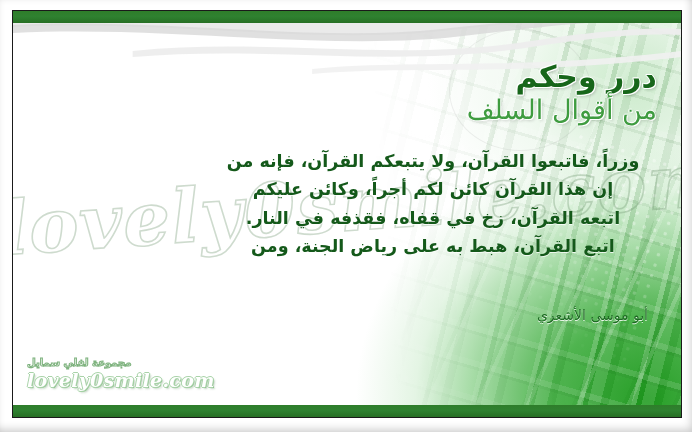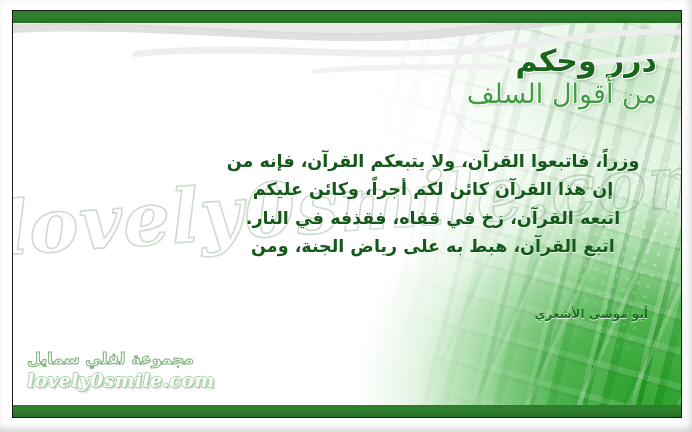--- a/index.html
+++ b/index.html
@@ -125,20 +125,21 @@
     position:absolute;right:24px;top:34px;z-index:5;text-align:right;
   }
   .title-main{
     font-family:"DejaVu Sans","Liberation Sans",sans-serif;
     font-weight:700;font-size:30px;line-height:1.05;
     color:#17661a;
     letter-spacing:1px;
     text-shadow:
       1px 0 0 #ffffff, -1px 0 0 #ffffff, 0 1px 0 #ffffff, 0 -1px 0 #ffffff,
       1px 1px 0 #ffffff, -1px -1px 0 #ffffff, 2px 2px 3px rgba(0,0,0,.18);
+    margin-top: 16px;
   }
   .title-sub{
     margin-top:2px;
     font-family:"DejaVu Serif","Liberation Serif",serif;
     font-weight:400;font-size:27px;line-height:1.1;
     color:#3f9c40;
     text-shadow:1px 1px 0 #ffffff, -1px 0 0 #ffffff, 0 -1px 0 #ffffff, 2px 2px 3px rgba(0,0,0,.14);
     margin-left:40px;
   }
 
@@ -149,31 +150,31 @@
     color:#14591a;
     font-family:"DejaVu Sans","Liberation Sans",sans-serif;
     font-weight:700;font-size:17.5px;line-height:1.62;
     text-shadow:0 1px 0 rgba(255,255,255,.75);
   }
   .quote-line{display:block;white-space:nowrap;}
 
   .attrib{
     position:absolute;right:33px;top:296px;z-index:5;
     color:#1d6b22;
-    font-weight:700;font-size:12px;
+    font-weight:400;font-size:14px;
     text-shadow:0 1px 0 rgba(255,255,255,.8);
   }
 
   
   .brand{
     position:absolute;left:14px;bottom:26px;z-index:5;text-align:left;direction:ltr;
   }
   .brand-ar{
     direction:rtl;
-    font-size:16px;font-weight:700;
+    font-size:10px;font-weight:700;
     color:rgba(255,255,255,0);
     -webkit-text-stroke:1.1px rgba(120,175,120,.95);
     text-shadow:0 1px 1px rgba(255,255,255,.9);
     margin-bottom:1px;
   }
   .brand-en{
     font-family:"DejaVu Serif","Liberation Serif",serif;
     font-style:italic;font-weight:700;font-size:19px;letter-spacing:.3px;
     color:#ffffff;
     text-shadow:

